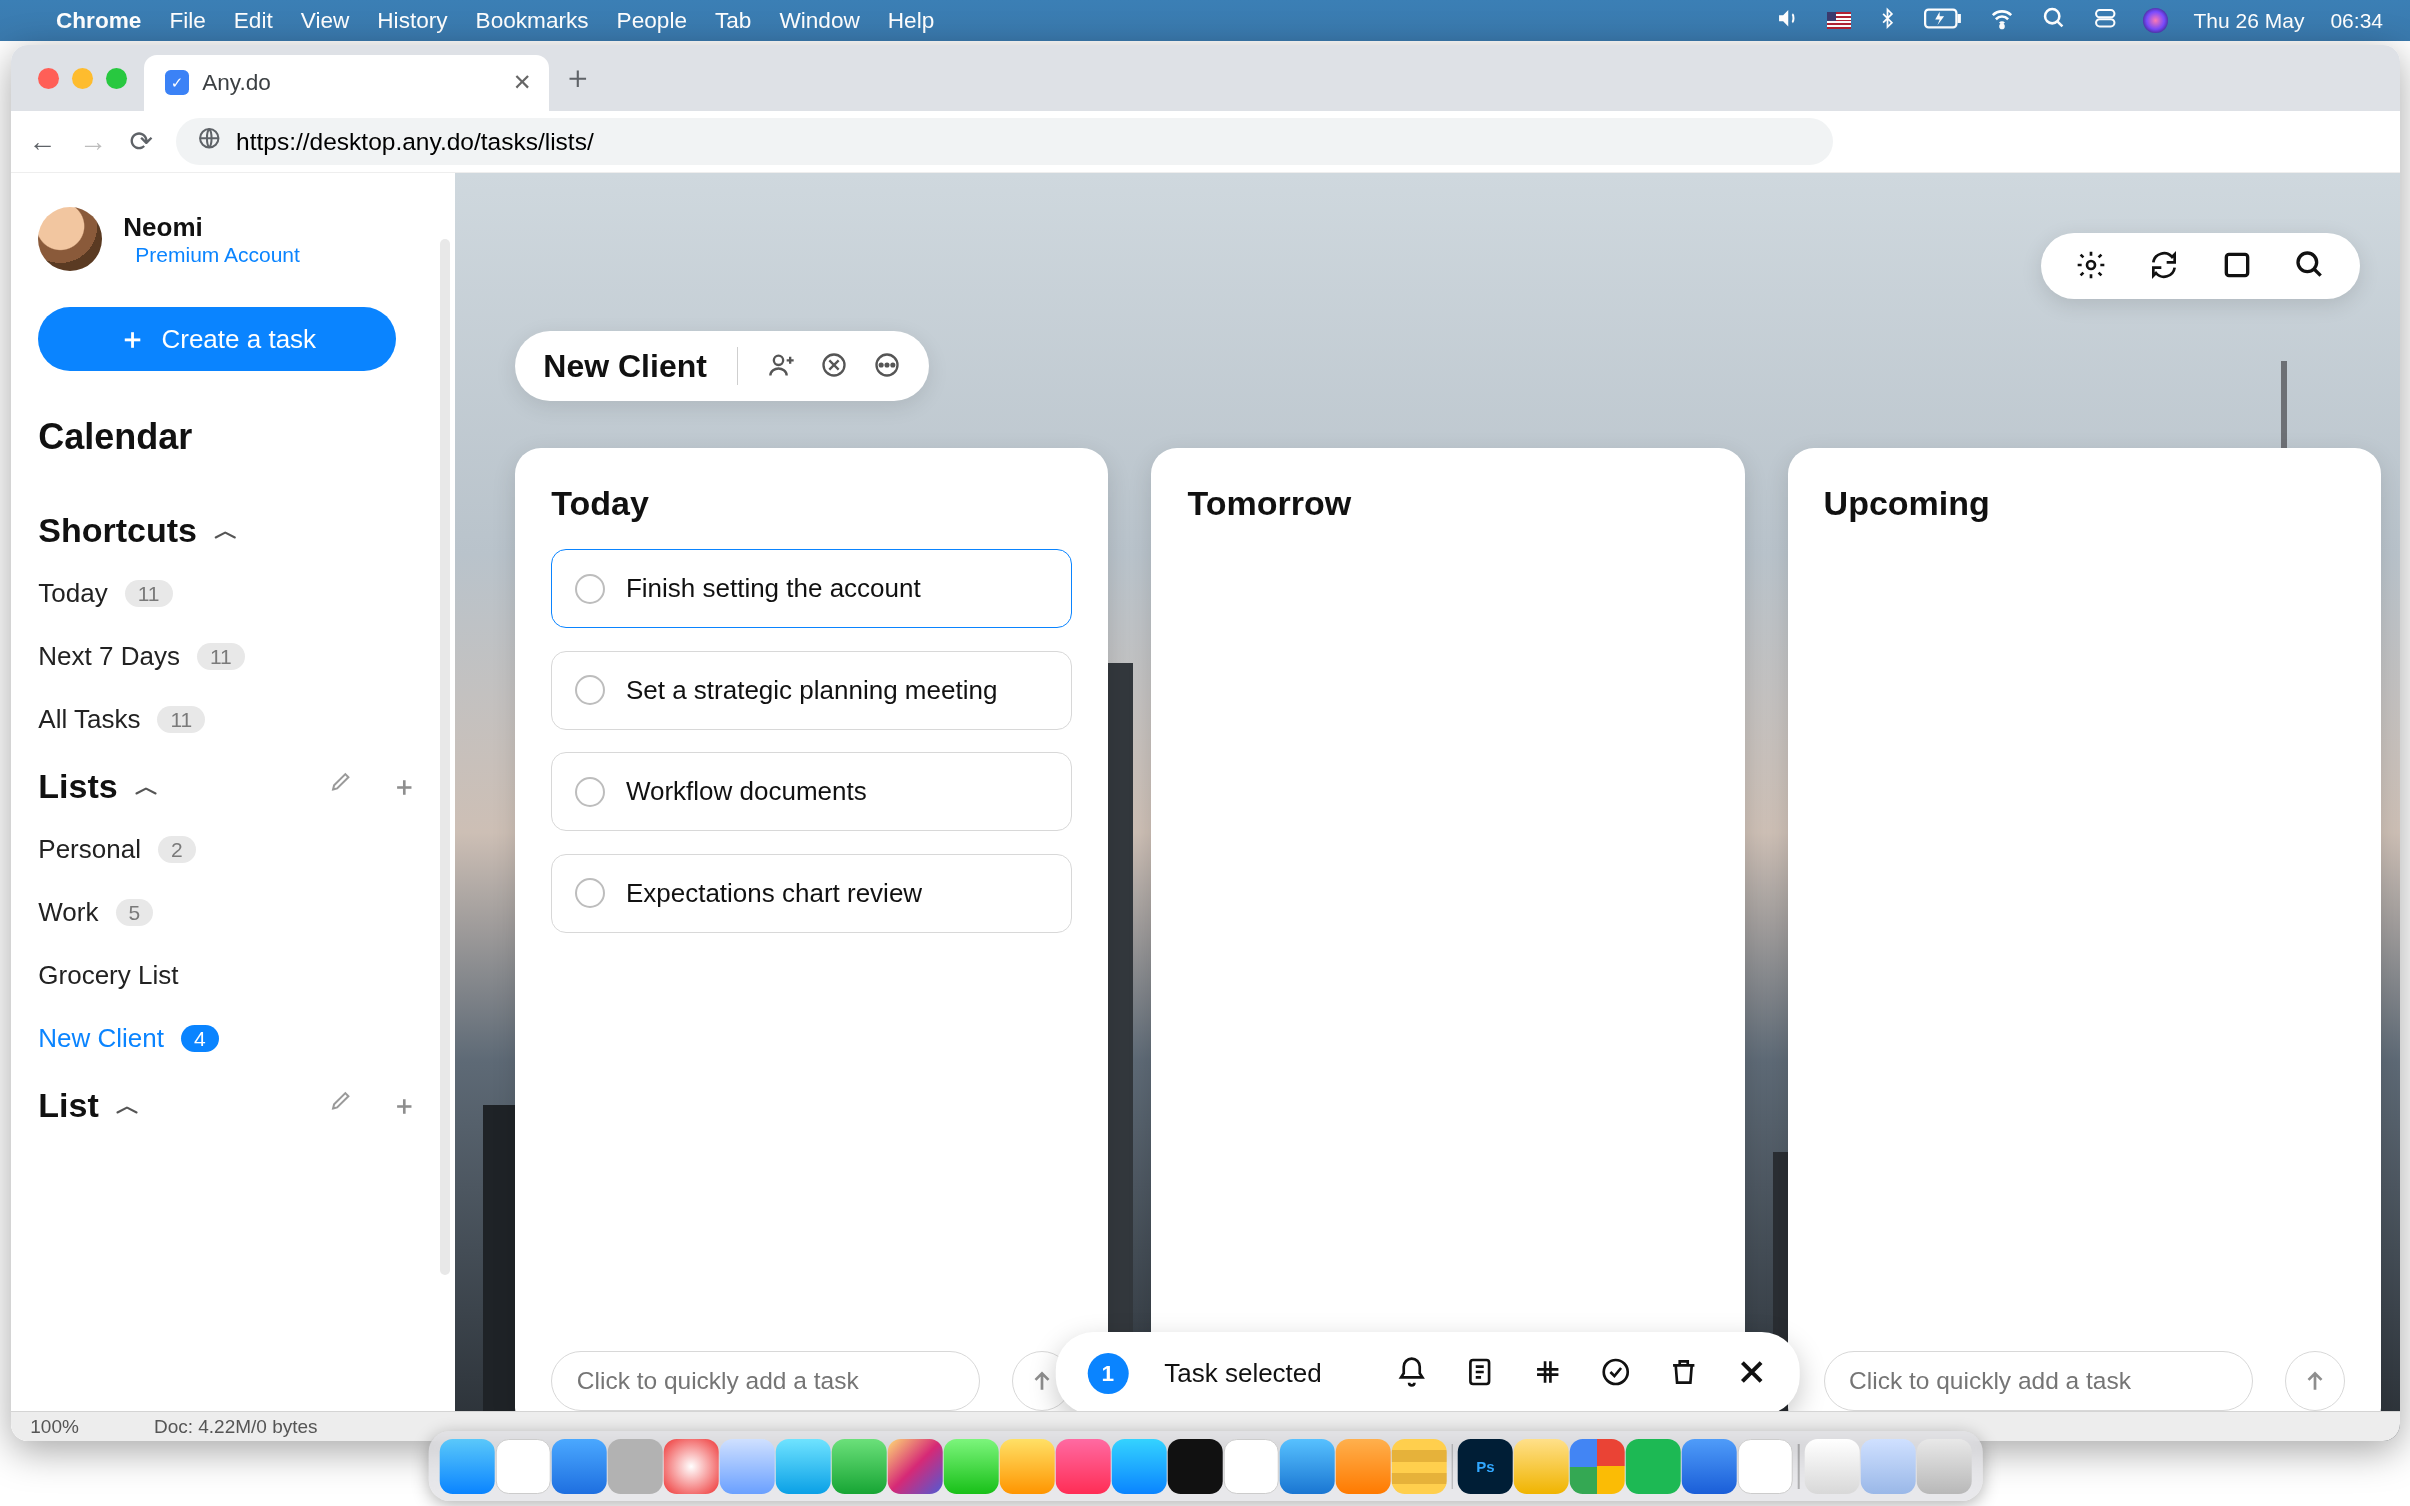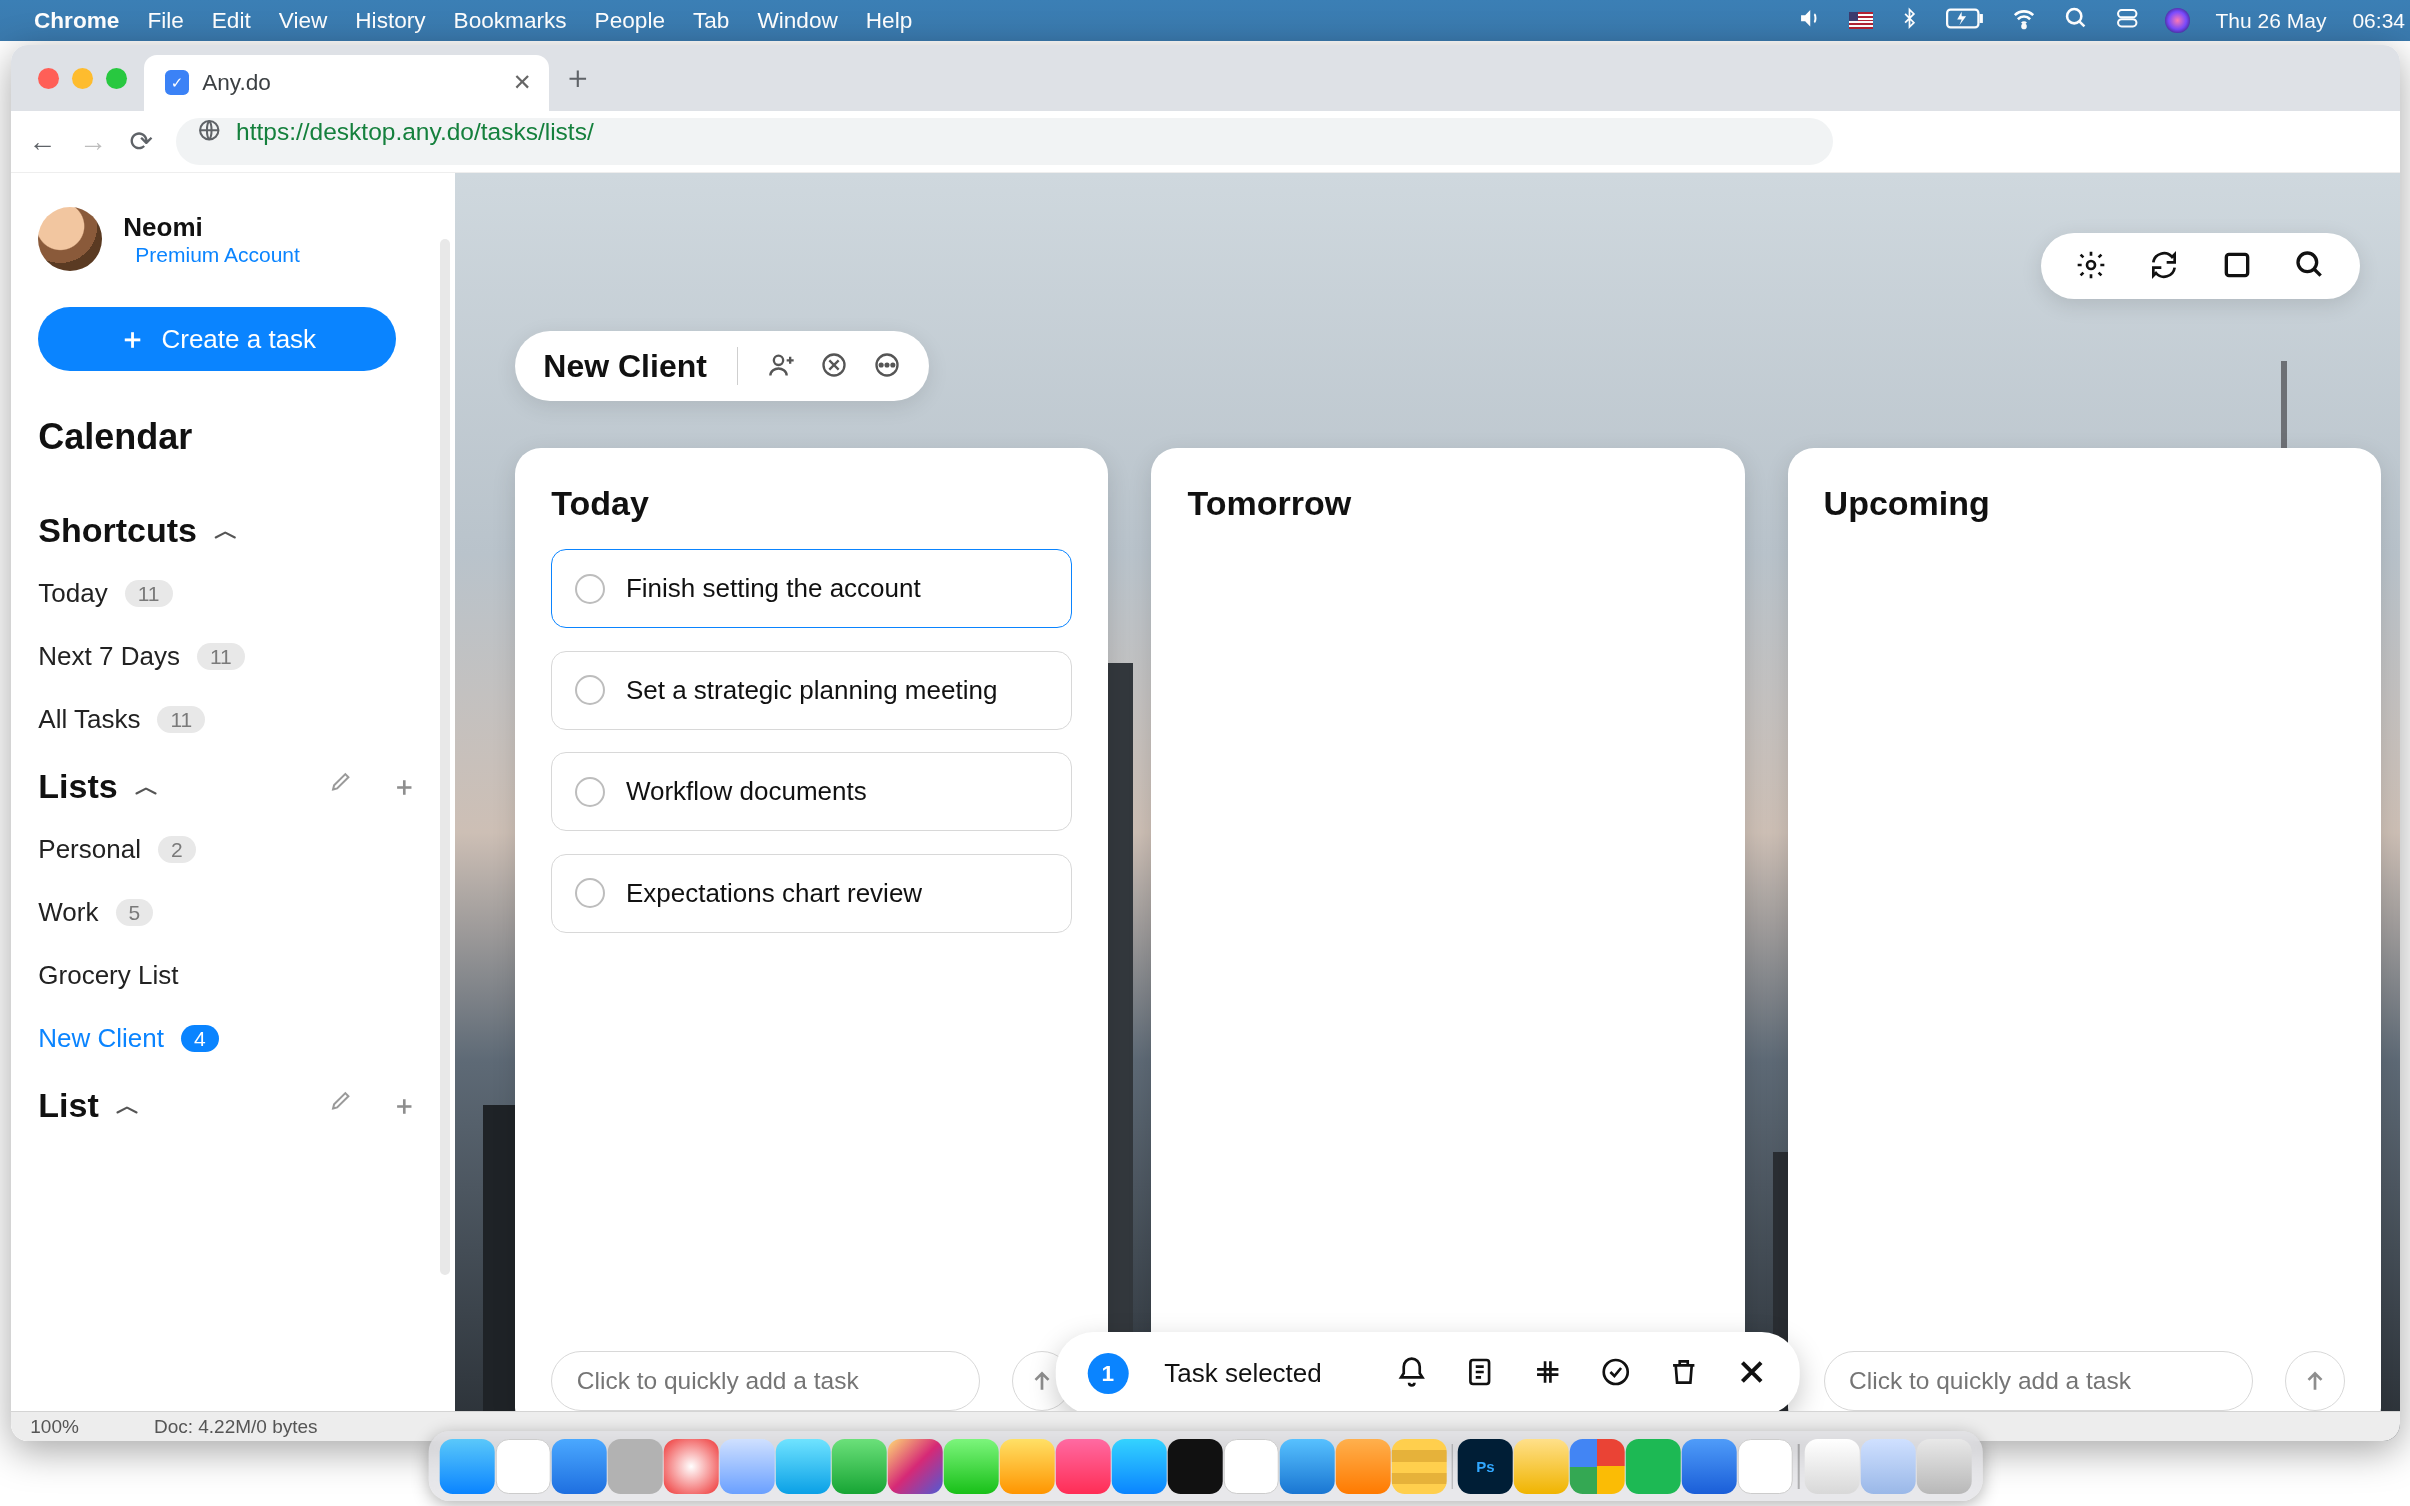--- a/index.html
+++ b/index.html
@@ -1,20 +1,20 @@
 <!DOCTYPE html>
 <html style="font-size:15px"><head>
 <meta charset="utf-8">
 <style>
 * { margin: 0; padding: 0; box-sizing: border-box; font-family: -apple-system, BlinkMacSystemFont, "Segoe UI", Helvetica, Arial, sans-serif; }
 html, body { width: 2411px; height: 1507px; overflow: hidden; }
 body { transform: scale(1); transform-origin: top left; }
 
 
-.menubar { position: absolute; top: 0; left: 0; right: 0; height: 41px; background: linear-gradient(#3b7fb5,#3a79ad); display: flex; align-items: center; padding: 0 6px; color: #fff; font-size: 22.6px; }
+.menubar { position: absolute; top: 0; left: 0; right: 0; height: 41px; background: linear-gradient(#3b7fb5,#3a79ad); display: flex; align-items: center; padding: 0 28px; color: #fff; font-size: 22.6px; }
 .menubar .left { display: flex; align-items: center; gap: 28px; }
 .menubar .left .apple { font-size: 26px; }
 .menubar .left .bold { font-weight: 700; }
 .menubar .right { margin-left: auto; display: flex; align-items: center; gap: 26px; font-size: 21px; }
 .menubar .flag { width:24.5px; height:17px; background: repeating-linear-gradient(#b22234 0 1.9px,#fff 1.9px 3.8px); position: relative; }
 .menubar .flag::before { content:''; position:absolute; left:0; top:0; width:9.4px; height:9.4px; background:#3c3b6e; }
 
 
 .browser { position: absolute; top: 45px; left: 11.3px; right: 11.3px; bottom: 66px; background:#fff; border-radius: 17px; overflow:hidden; box-shadow: 0 9.4px 38px rgba(0,0,0,.35); display:flex; flex-direction:column; }
 
@@ -28,21 +28,21 @@
 .tab { background:#fff; border-radius: 13px 13px 0 0; height: 56px; margin-top:9.4px; display:flex; align-items:center; padding: 0 21px; gap:13px; min-width: 405px; position:relative; }
 .tab .favicon { width:24.5px; height:24.5px; background:#3b82f6; border-radius:5.6px; display:flex; align-items:center; justify-content:center; font-size:15px; color:#fff; }
 .tab .title { font-size: 22.6px; color:#3c4043; }
 .tab .close { position:absolute; right:17px; color:#666; font-size:22.6px; }
 .newtab { margin-left: 13px; color:#5f6368; font-size:32px; font-weight:300; }
 
 
 .toolbar { height: 62px; background:#fff; display:flex; align-items:center; padding: 0 17px; gap:22.6px; border-bottom: 0.9px solid #eee; }
 .toolbar .navbtn { color:#5f6368; font-size:28px; }
 .toolbar .navbtn.disabled { color:#bdbdbd; }
-.addrbar { flex:0 0 1657px; height:47px; background:#f1f3f4; border-radius:23.5px; display:flex; align-items:flex-start; padding:0 21px; gap:15px; color:#15803d; font-size:24.5px; }
+.addrbar { flex:0 0 1657px; height:47px; background:#f1f3f4; border-radius:23.5px; display:flex; align-items:center; padding:0 21px; gap:15px; color:#000000; font-size:24.5px; }
 .addrbar .globe { font-size:24.5px; }
 
 
 .app { flex:1; display:flex; position:relative; }
 .sidebar { width: 444px; background:#fff; padding: 34px 38px 19px 27px; overflow:auto; position:relative; }
 .sidebar::-webkit-scrollbar{width:0}
 .scroll-hint { position:absolute; right:5.6px; top:66px; width:9.4px; height:1036px; background:#e8e8e8; border-radius:5.6px; }
 
 .profile { display:flex; gap:21px; align-items:center; margin-bottom: 36px; }
 .avatar { width:64px; height:64px; border-radius:50%; background: radial-gradient(circle at 35% 30%, #f2c6a0 0 38%, #8a5a3a 40% 60%, #5a3a22 60%); }

